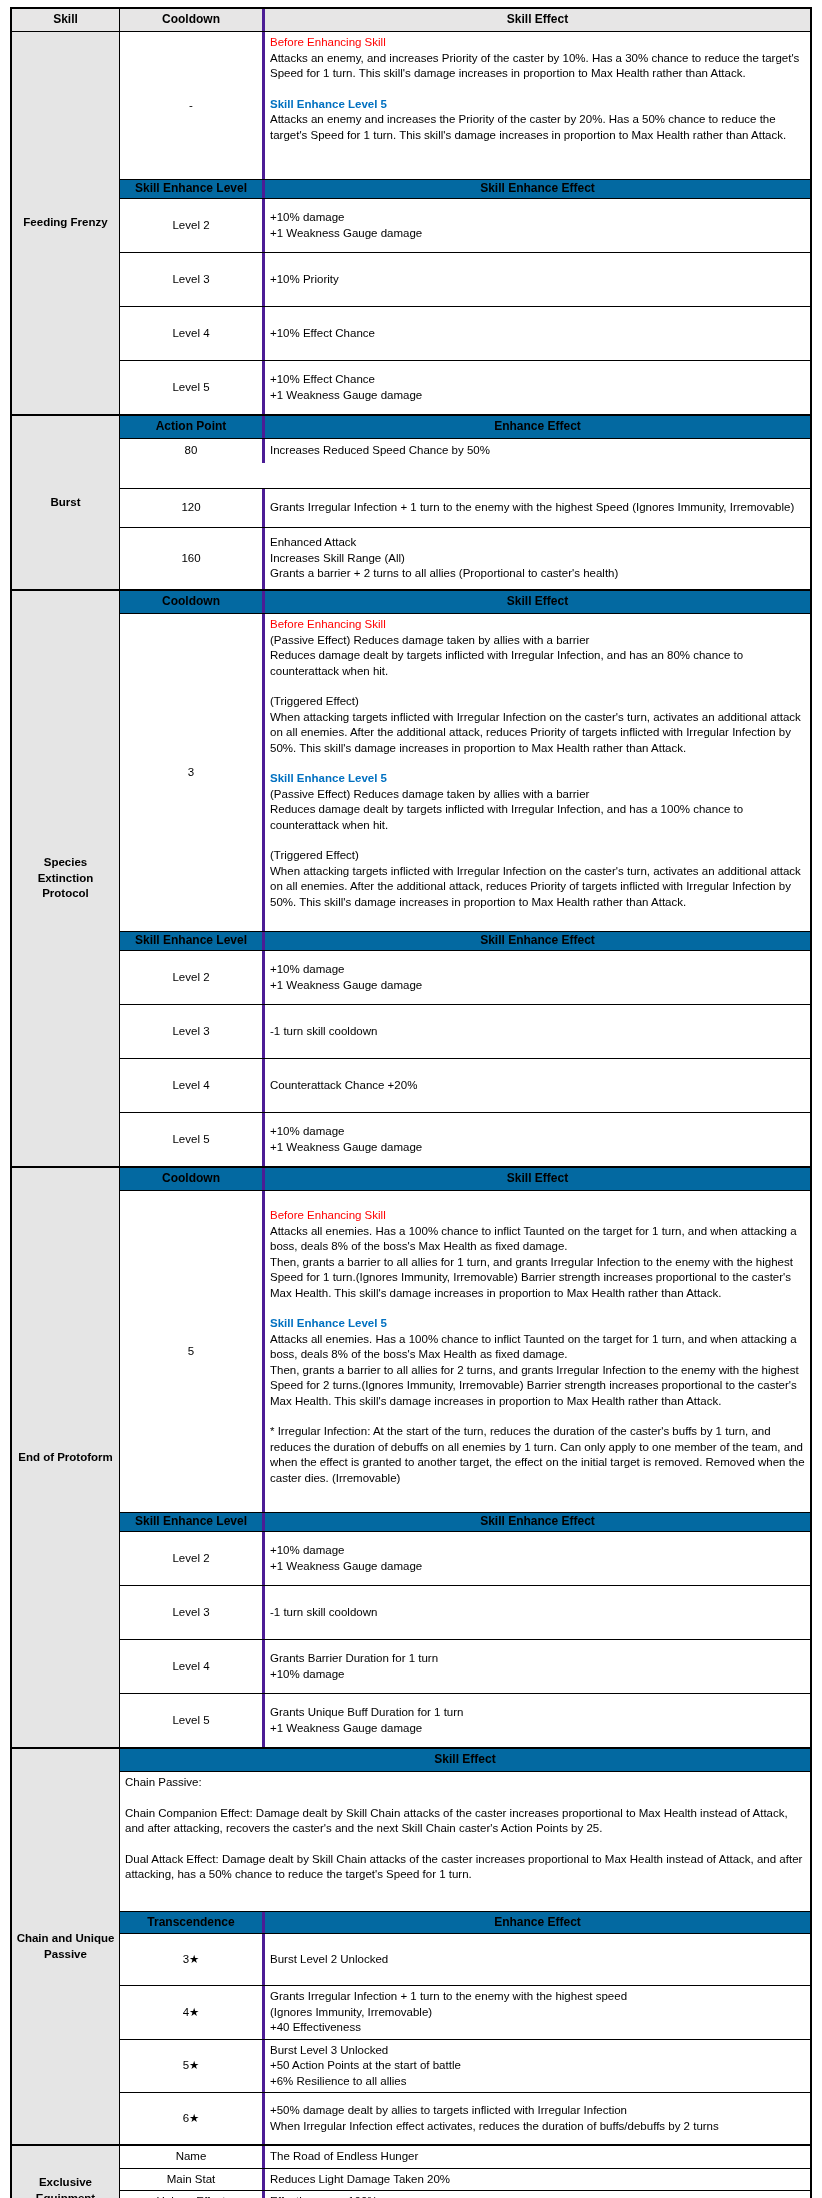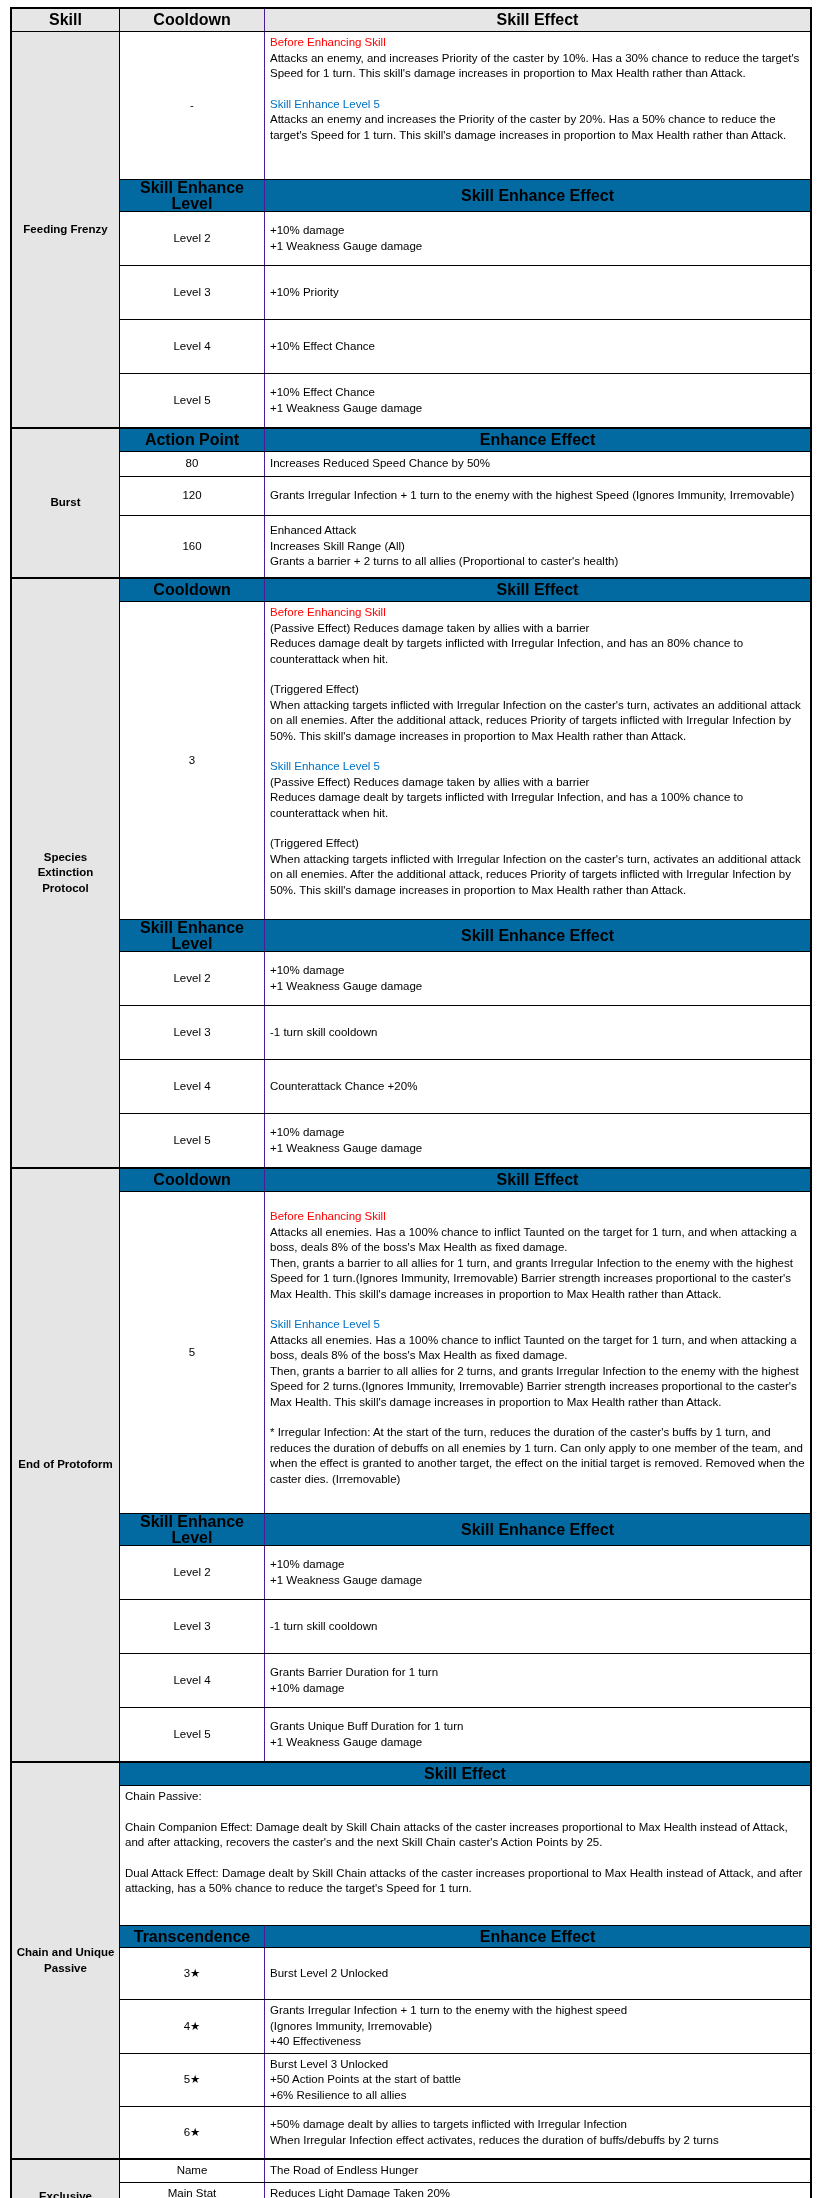--- a/index.html
+++ b/index.html
@@ -12,53 +12,53 @@
   .page { padding: 7px 10px; }
   .tbl {
     width: 802px;
     border: 2px solid #000;
     font-size: 11.5px;
     line-height: 15.5px;
     background: #fff;
   }
   .row { display: flex; align-items: stretch; }
   .c1 { width: 108px; flex-shrink: 0; border-right: 1px solid #000; }
-  .c2 { width: 145px; flex-shrink: 0; border-right: 1px solid #4c1d95; }
+  .c2 { width: 145px; flex-shrink: 0; border-right: 3px solid #4c1d95; }
   .c3 { flex: 1; min-width: 0; }
   .cfull { flex: 1; min-width: 0; }
   .hcell {
     background: #e7e6e6;
-    font-weight: bold; font-size: 16px;
+    font-weight: bold; font-size: 12px;
     display: flex; align-items: center; justify-content: center;
-    text-align: center;
+    text-align: left;
   }
   .bluecell { background: #0369a1; }
   .thead { min-height: 22px; }
   .subhead { min-height: 19px; }
   .section { display: flex; border-top: 2px solid #000; }
   .sname {
     background: #e5e5e5;
     display: flex; align-items: center; justify-content: center;
     font-weight: bold; text-align: center; padding: 2px 3px;
   }
   .sbody { flex: 1; min-width: 0; display: flex; flex-direction: column; }
   .sbody > .row + .row { border-top: 1px solid #000; }
   .center { display: flex; align-items: center; justify-content: center; text-align: center; }
   .vmid { display: flex; flex-direction: column; justify-content: center; }
   .effect { padding: 3px 5px; }
   .seg { white-space: pre-line; }
   .red  { color: #ff0000; font-weight: normal; }
-  .blue { color: #0070c0; font-weight: normal; }
+  .blue { color: #0070c0; font-weight: bold; }
   .gap { margin-top: 15px; }
   .padtop { margin-top: 14px; }
   .h-head { min-height: 22px; }
   .h-ff-effect  { min-height: 147px; }
   .h-lvl        { min-height: 54px; }
   .h-b1 { min-height: 25px; }
-  .h-b2 { min-height: 39px; }
+  .h-b2 { min-height: 39px; margin-top: 25px; }
   .h-b3 { min-height: 62px; }
   .h-sep-effect { min-height: 318px; }
   .h-eop-effect { min-height: 322px; }
   .h-chain-text { min-height: 140px; }
   .h-chain-row  { min-height: 52px; }
   .h-ee { min-height: 21px; }
 </style>
 </head>
 <body>
 

